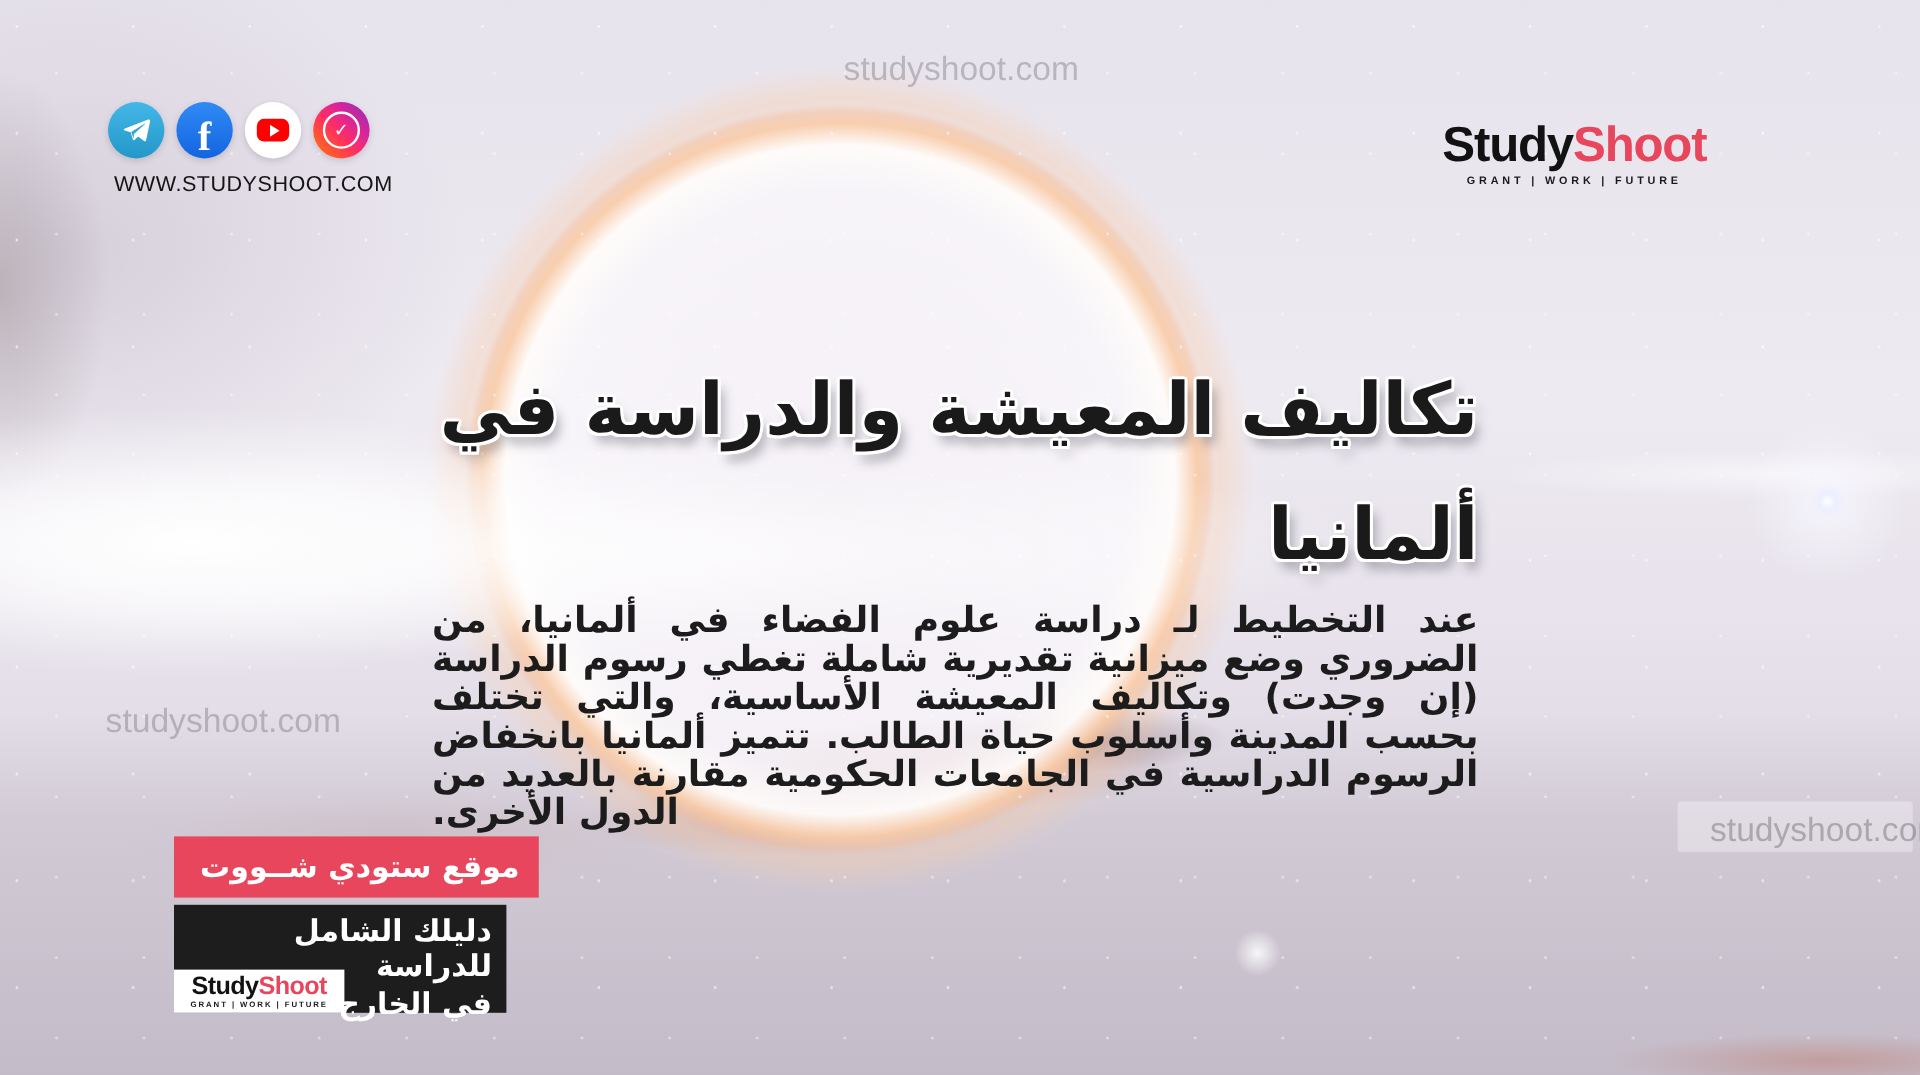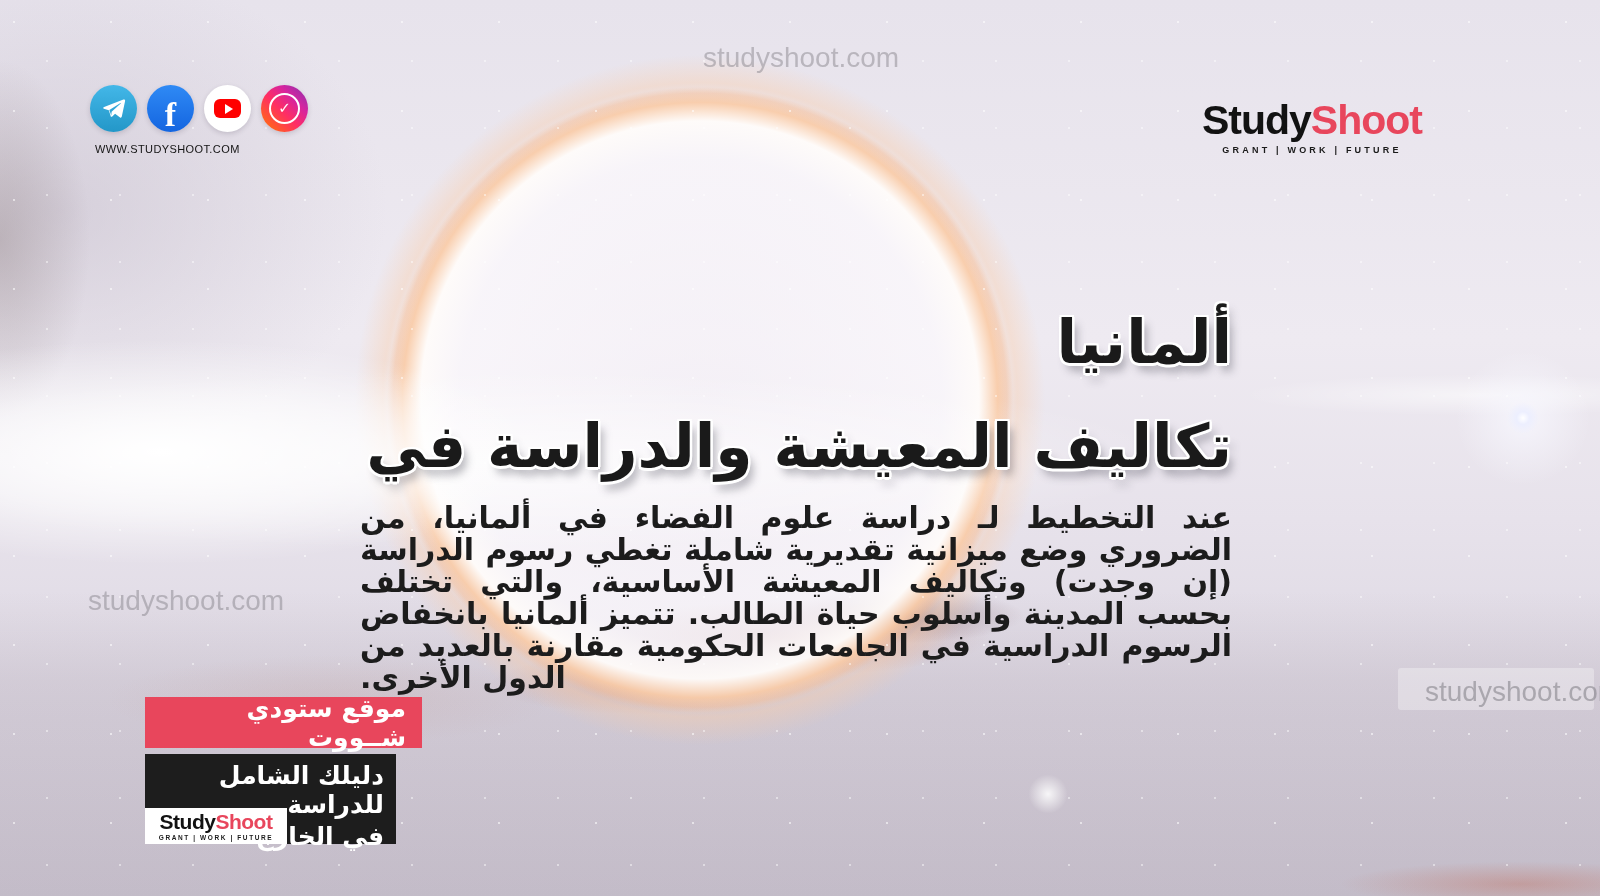--- a/index.html
+++ b/index.html
@@ -50,21 +50,21 @@
   .sicon.telegram{background:linear-gradient(180deg,#43b7e8 0%,#2397c8 100%);}
   .sicon.facebook{background:linear-gradient(180deg,#2f8af5 0%,#1465e0 100%);color:#fff;}
   .sicon.facebook .fb-f{font-family:"Liberation Serif",serif;font-weight:bold;font-size:34px;line-height:1;
          transform:translateY(6px);}
   .sicon.youtube{background:#fff;}
   .yt-body{width:27px;height:19px;background:#f00;border-radius:6px;display:flex;align-items:center;justify-content:center;}
   .yt-tri{width:0;height:0;border-left:8px solid #fff;border-top:5px solid transparent;border-bottom:5px solid transparent;margin-left:2px;}
   .sicon.instagram{background:linear-gradient(45deg,#ff7a00 0%,#ff2e63 45%,#d6249f 70%,#8134af 100%);}
   .ig-check{width:27px;height:27px;border:2.6px solid #fff;border-radius:50%;display:flex;align-items:center;justify-content:center;
          color:#fff;font-size:15px;font-weight:bold;line-height:1;}
-  .site-url{position:absolute;left:95px;top:143px;font-size:11px;letter-spacing:.4px;color:#141414;
+  .site-url{position:absolute;left:95px;top:143px;font-size:18px;letter-spacing:.4px;color:#141414;
          font-family:"Liberation Sans",sans-serif;}
   .logo{position:absolute;right:178px;top:100px;text-align:center;font-family:"Liberation Sans",sans-serif;}
   .logo-main{font-size:41px;font-weight:bold;letter-spacing:-1px;line-height:1;}
   .logo-study{color:#121212;}
   .logo-shoot{color:#e8465c;}
   .logo-tagline{margin-top:4px;font-size:9px;font-weight:bold;letter-spacing:3.2px;color:#1a1a1a;}
   
   .wm{position:absolute;font-size:28px;color:rgba(118,116,124,.42);font-family:"Liberation Sans",sans-serif;}
   .wm1{left:703px;top:42px;}
   .wm2{left:88px;top:585px;}
@@ -73,25 +73,25 @@
   
   .title{position:absolute;right:368px;top:250px;width:980px;direction:rtl;text-align:right;
          font-weight:bold;font-size:60px;line-height:104px;color:#1a1a1a;white-space:nowrap;
          text-shadow:-2px -2px 0 #fff,2px -2px 0 #fff,-2px 2px 0 #fff,2px 2px 0 #fff,
                      0 -2.5px 0 #fff,0 2.5px 0 #fff,-2.5px 0 0 #fff,2.5px 0 0 #fff,
                      5px 8px 9px rgba(70,70,85,.38);}
   .title .tline{display:block;}
   .paragraph{position:absolute;right:368px;top:472px;width:872px;direction:rtl;
          text-align:justify;text-align-last:left;font-weight:bold;font-size:30px;line-height:32px;color:#1c1c1c;}
   
-  .badge-red{position:absolute;left:145px;top:697px;width:277px;height:51px;background:#e8465c;
+  .badge-red{position:absolute;left:145px;top:697px;width:304px;height:51px;background:#e8465c;
          color:#fff;direction:rtl;display:flex;align-items:center;justify-content:flex-start;
          padding:0;box-sizing:border-box;}
   .badge-red span{font-size:25px;font-weight:bold;margin-right:16px;}
-  .badge-dark{position:absolute;left:145px;top:754px;width:251px;height:90px;background:#1d1d1d;
+  .badge-dark{position:absolute;left:145px;top:754px;width:277px;height:90px;background:#1d1d1d;
          color:#fff;direction:rtl;box-sizing:border-box;}
   .badge-dark .bline{display:block;text-align:right;font-size:25px;font-weight:bold;margin-right:12px;}
   .badge-dark .bline1{margin-top:7px;}
   .badge-dark .bline2{margin-top:3px;}
   .badge-logo{position:absolute;left:0;bottom:0;width:142px;height:36px;background:#fff;
          display:flex;flex-direction:column;align-items:center;justify-content:center;
          font-family:"Liberation Sans",sans-serif;direction:ltr;}
   .badge-logo .bl-main{font-size:21px;font-weight:bold;letter-spacing:-.5px;line-height:1;}
   .badge-logo .bl-tag{font-size:6.5px;font-weight:bold;letter-spacing:1.6px;color:#1a1a1a;margin-top:2px;}
 </style>
@@ -126,22 +126,22 @@
     <div class="logo-main"><span class="logo-study">Study</span><span class="logo-shoot">Shoot</span></div>
     <div class="logo-tagline">GRANT | WORK | FUTURE</div>
   </div>
 
   <div class="wm wm1">studyshoot.com</div>
   <div class="wm wm2">studyshoot.com</div>
   <div class="wm-plate"></div>
   <div class="wm wm3">studyshoot.com</div>
 
   <h1 class="title" dir="rtl">
+    <span class="tline">تكاليف المعيشة والدراسة في</span>
     <span class="tline">ألمانيا</span>
-    <span class="tline">تكاليف المعيشة والدراسة في</span>
   </h1>
 
   <p class="paragraph" dir="rtl">عند التخطيط لـ دراسة علوم الفضاء في ألمانيا، من الضروري وضع ميزانية تقديرية شاملة تغطي رسوم الدراسة (إن وجدت) وتكاليف المعيشة الأساسية، والتي تختلف بحسب المدينة وأسلوب حياة الطالب. تتميز ألمانيا بانخفاض الرسوم الدراسية في الجامعات الحكومية مقارنة بالعديد من الدول الأخرى.</p>
 
   <div class="badge-red" dir="rtl">
     <span>موقع ستودي شــووت</span>
   </div>
   <div class="badge-dark" dir="rtl">
     <span class="bline bline1">دليلك الشامل للدراسة</span>
     <span class="bline bline2">في الخارج</span>

